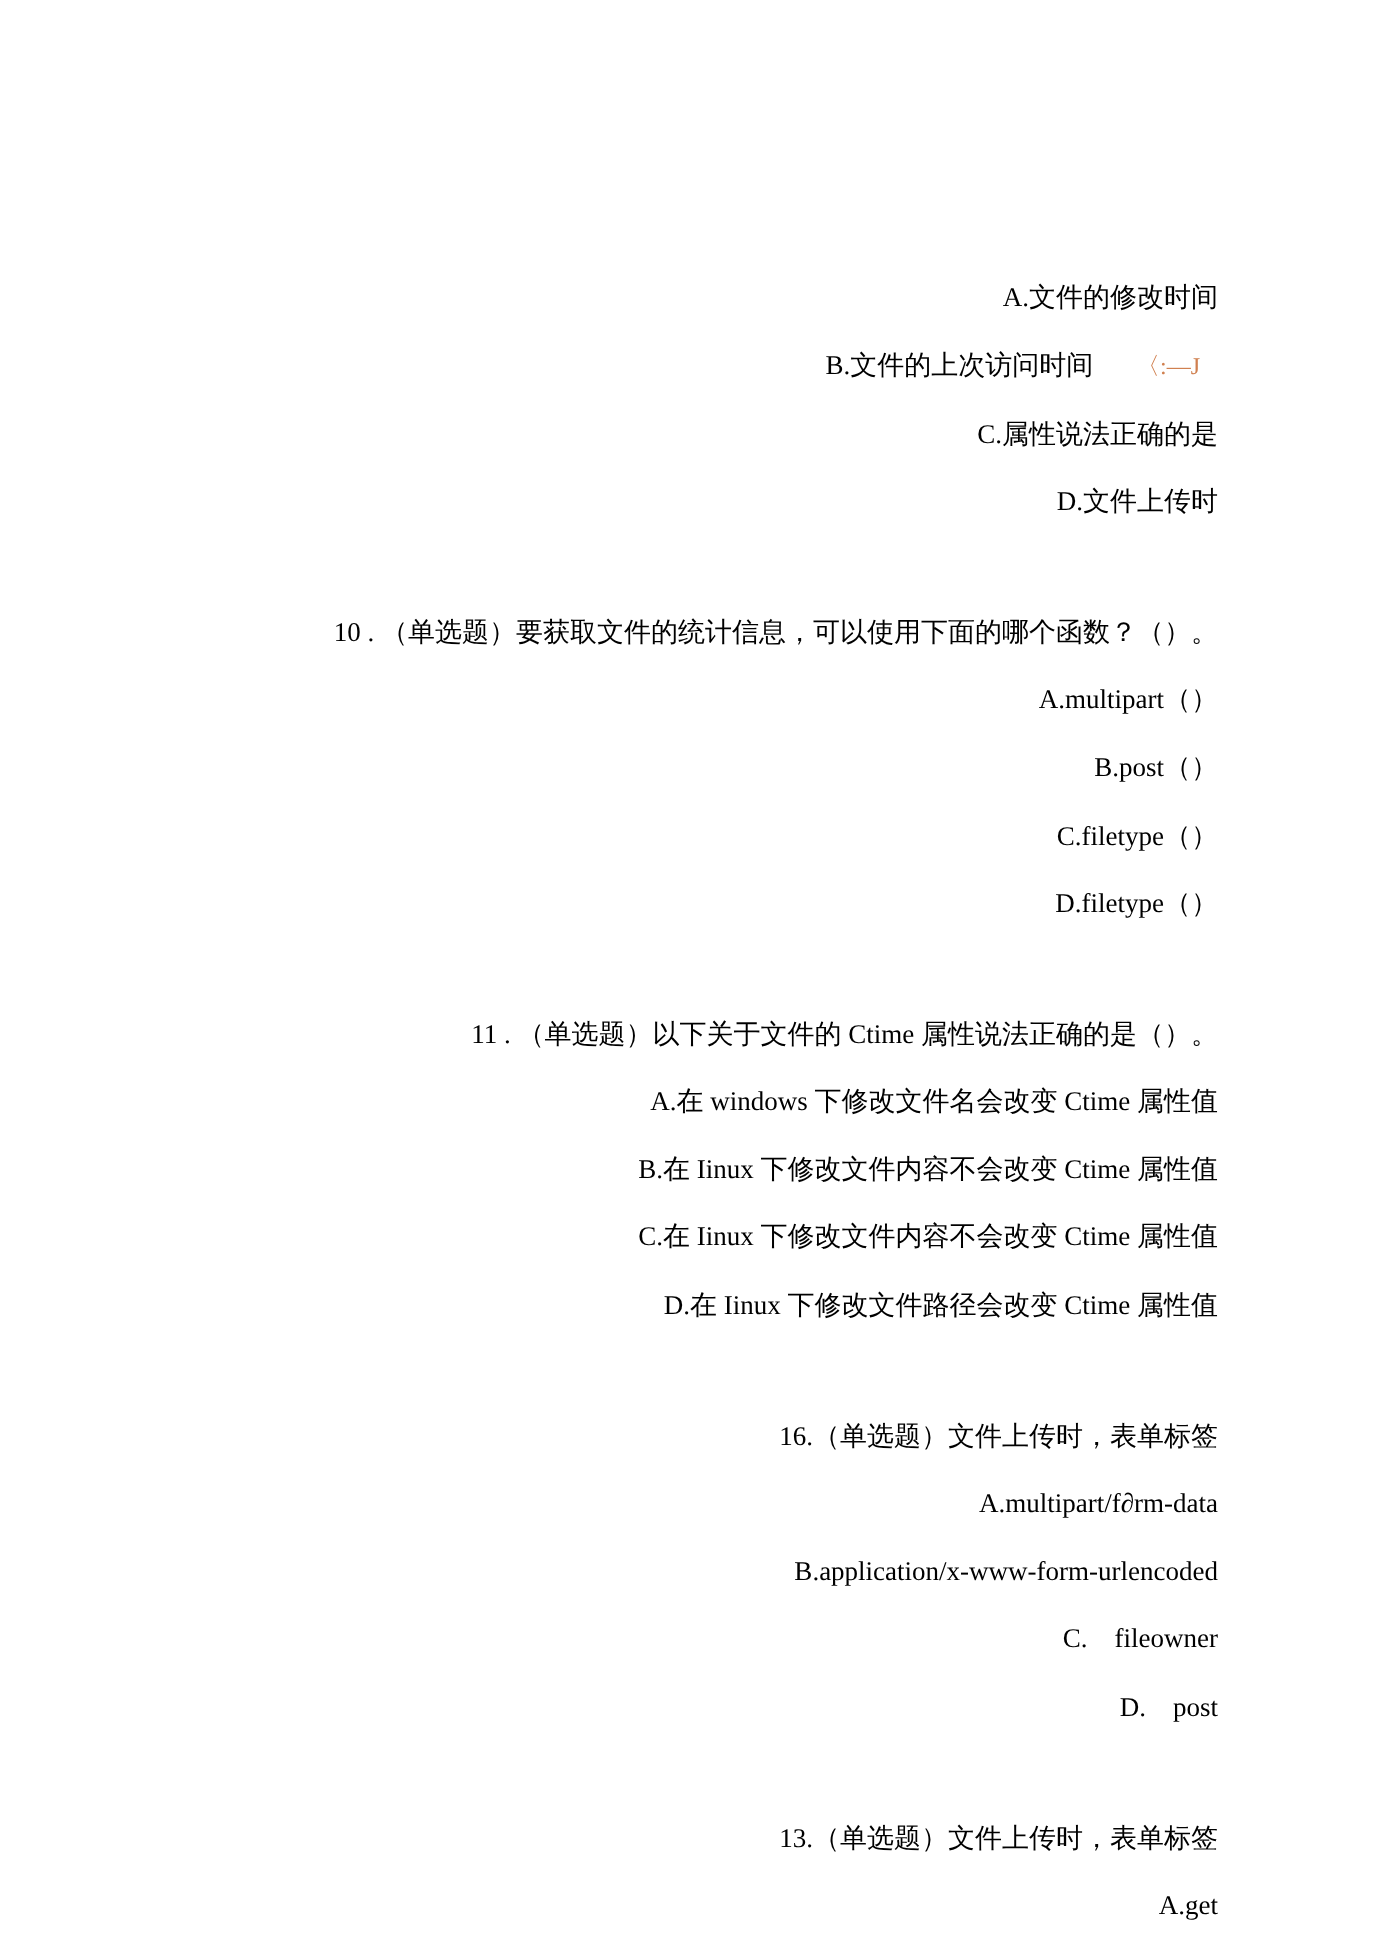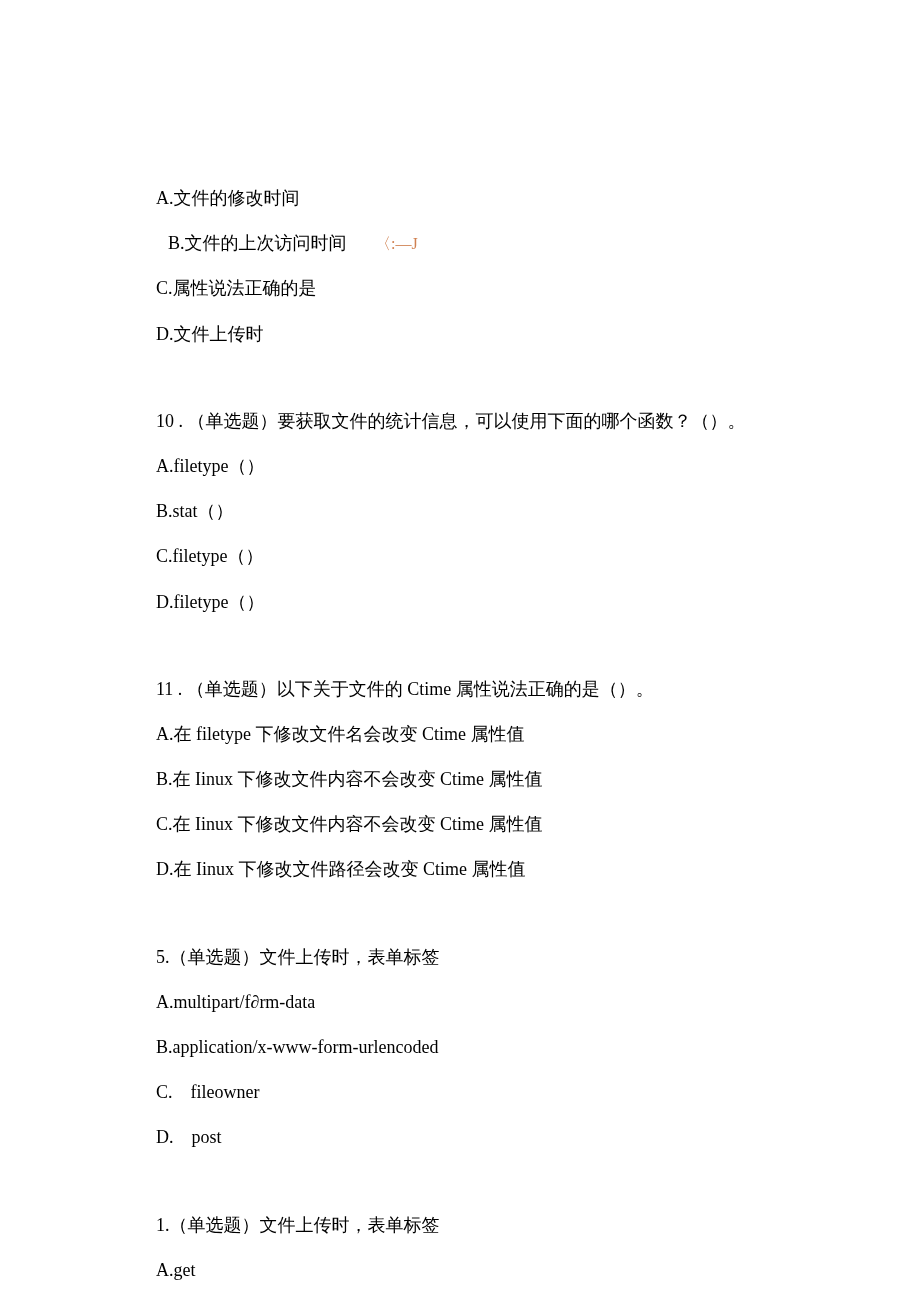--- a/index.html
+++ b/index.html
@@ -1,18 +1,19 @@
 <!DOCTYPE html>
 <html><head>
   <meta charset="utf-8">
   <style>
     * {
       margin: 12px;
       padding: 0;
       box-sizing: border-box;
+      text-align: right;
     }
     body {
       width: 920px;
       height: 1301px;
       background: #ffffff;
       font-family: "Times New Roman", "SimSun", serif;
       font-size: 18px;
       color: #000000;
       padding: 150px 120px 60px 120px;
       line-height: 1.4;
@@ -34,37 +35,37 @@
 <div class="line">A.文件的修改时间</div>
 <div class="line">
   <span>B.文件的上次访问时间 </span><span class="annot">〈:—J</span>
 </div>
 <div class="line">C.属性说法正确的是</div>
 <div class="line">D.文件上传时</div>
 
 <div class="block-spacer"></div>
 
 <div class="line">10  . （单选题）要获取文件的统计信息，可以使用下面的哪个函数？（）。</div>
-<div class="line">A.filetype（）</div>
-<div class="line">B.stat（）</div>
+<div class="line">A.multipart（）</div>
+<div class="line">B.post（）</div>
 <div class="line">C.filetype（）</div>
 <div class="line">D.filetype（）</div>
 
 <div class="block-spacer"></div>
 
 <div class="line">11  . （单选题）以下关于文件的 Ctime 属性说法正确的是（）。</div>
-<div class="line">A.在 filetype 下修改文件名会改变 Ctime 属性值</div>
+<div class="line">A.在 windows 下修改文件名会改变 Ctime 属性值</div>
 <div class="line">B.在 Iinux 下修改文件内容不会改变 Ctime 属性值</div>
 <div class="line">C.在 Iinux 下修改文件内容不会改变 Ctime 属性值</div>
 <div class="line">D.在 Iinux 下修改文件路径会改变 Ctime 属性值</div>
 
 <div class="block-spacer"></div>
 
-<div class="line">5.（单选题）文件上传时，表单标签</div>
+<div class="line">16.（单选题）文件上传时，表单标签</div>
 <div class="line">A.multipart/f∂rm-data</div>
 <div class="line">B.application/x-www-form-urlencoded</div>
 <div class="line">C.　fileowner</div>
 <div class="line">D.　post</div>
 
 <div class="block-spacer"></div>
 
-<div class="line">1.（单选题）文件上传时，表单标签</div>
+<div class="line">13.（单选题）文件上传时，表单标签</div>
 <div class="line">A.get</div>
 
 </body></html>

